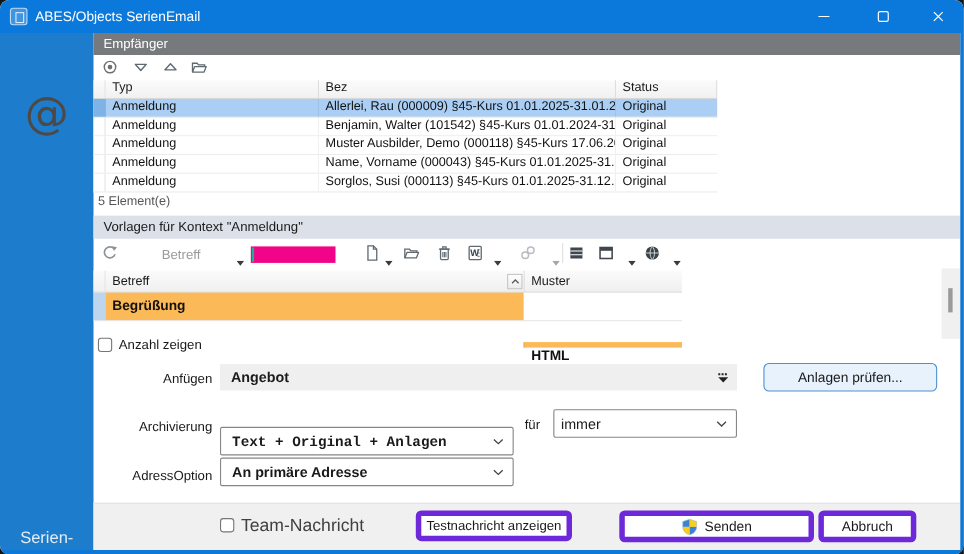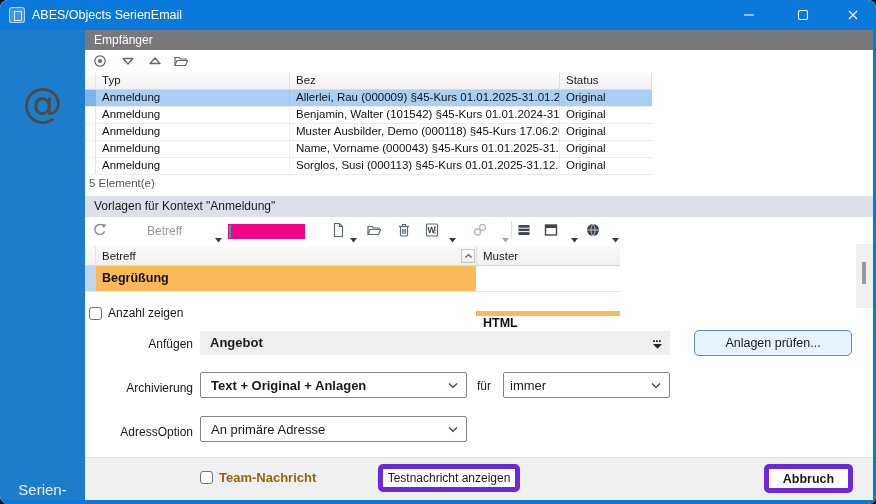--- a/index.html
+++ b/index.html
@@ -64,38 +64,38 @@
   
   .form-label{width:108px;text-align:right;font-size:12px;color:#1a1a1a;}
   .lbl-anfuegen{left:85px;top:337px;}
   .lbl-arch{left:85px;top:381px;}
   .lbl-adress{left:85px;top:425px;}
   .field-flat{left:200px;top:331px;width:470px;height:24px;background:#efefef;font-size:13px;font-weight:600;color:#1a1a1a;line-height:24px;padding-left:10px;}
   .anf-arrow{left:651px;top:337px;}
   .btn-accent{left:694px;top:330px;width:158px;height:26px;background:#e8f2fc;border:1px solid #4e90d1;border-radius:5px;font-size:12.5px;color:#1a1a1a;display:flex;align-items:center;justify-content:center;}
   .combo{height:26px;background:#fff;border:1px solid #868686;border-radius:2px;display:flex;align-items:center;padding:0 8px 0 10px;font-size:13px;color:#1a1a1a;}
   .combo .val{flex:1;white-space:nowrap;overflow:hidden;}
-  .combo-arch{left:200px;top:372px;width:267px;font-weight:600;}
+  .combo-arch{left:200px;top:388px;width:267px;font-weight:600;font-family:Liberation Mono, monospace;}
   .combo-fuer{left:503px;top:372px;width:167px;font-weight:400;padding-left:6px;}
-  .combo-adress{left:200px;top:416px;width:267px;font-weight:400;}
+  .combo-adress{left:200px;top:416px;width:267px;font-weight:700;}
   .fuer-label{left:477px;top:379px;font-size:12px;color:#1a1a1a;}
 
   
   .checkbox{width:13px;height:13px;background:#fff;border:1px solid #767676;border-radius:3px;}
   .cb-anzahl{left:89px;top:307px;}
   .cb-anzahl-label{left:108px;top:306px;font-size:12px;color:#1a1a1a;}
   .cb-team{left:200px;top:471px;}
-  .cb-team-label{left:219px;top:470px;font-size:13px;color:#a16207;font-weight:bold;}
+  .cb-team-label{left:219px;top:470px;font-size:16px;color:#404040;}
 
   
   .footer{left:85px;top:457px;width:788px;height:43px;background:#f0f0f0;border-top:1px solid #e3e3e3;}
   .btn{background:#fff;border:5px solid #6d28d9;border-radius:5px;font-size:12.5px;color:#1a1a1a;display:flex;align-items:center;justify-content:center;gap:5px;}
   .btn-test{left:378px;top:464px;width:142px;height:28px;font-size:12px;}
   .btn-send{left:563px;top:464px;width:177px;height:29px;}
-  .btn-cancel{left:764px;top:464px;width:89px;height:29px;font-weight:bold;}
+  .btn-cancel{left:744px;top:464px;width:89px;height:29px;}
 
   
   .edge-right{left:873px;top:30px;width:3px;height:470px;background:#0c78d8;}
   .edge-bottom{left:0;top:500px;width:876px;height:4px;background:#0c78d8;}
 
   .toolbar1-item{position:absolute;top:53px;}
   .toolbar2-item{position:absolute;}
 </style>
 </head>
 <body>
@@ -357,18 +357,35 @@
     <span class="val">An primäre Adresse</span>
     <svg width="10" height="7">
         <polyline points="1,1.5 5,5.3 9,1.5" fill="none" stroke="#444" stroke-width="1.2"></polyline>
       </svg>
   </div>
 
   <div class="abs footer"></div>
   <div class="abs checkbox cb-team"></div>
   <div class="abs cb-team-label">Team-Nachricht</div>
   <div class="abs btn btn-test">Testnachricht anzeigen</div>
+  <div class="abs btn btn-send">
+    <svg width="16" height="16">
+      <defs>
+          <clipPath id="sh">
+            <path d="M8 1 L14.3 3.2 V7.6 C14.3 11.8 11.6 14.1 8 15.2 C4.4 14.1 1.7 11.8 1.7 7.6 V3.2 Z"></path>
+          </clipPath>
+        </defs>
+      <g clip-path="url(#sh)">
+        <rect x="0" y="0" width="8" height="8" fill="#3b82d6"></rect>
+        <rect x="8" y="0" width="8" height="8" fill="#f9ce13"></rect>
+        <rect x="0" y="8" width="8" height="8" fill="#f9ce13"></rect>
+        <rect x="8" y="8" width="8" height="8" fill="#3b82d6"></rect>
+      </g>
+      <path d="M8 1 L14.3 3.2 V7.6 C14.3 11.8 11.6 14.1 8 15.2 C4.4 14.1 1.7 11.8 1.7 7.6 V3.2 Z" fill="none" stroke="#9db8d8" stroke-width="0.6"></path>
+    </svg>
+    <span>Senden</span>
+  </div>
   <div class="abs btn btn-cancel">Abbruch</div>
 
   <div class="abs edge-right"></div>
   <div class="abs edge-bottom"></div>
 
 </div>
 
 </body></html>

